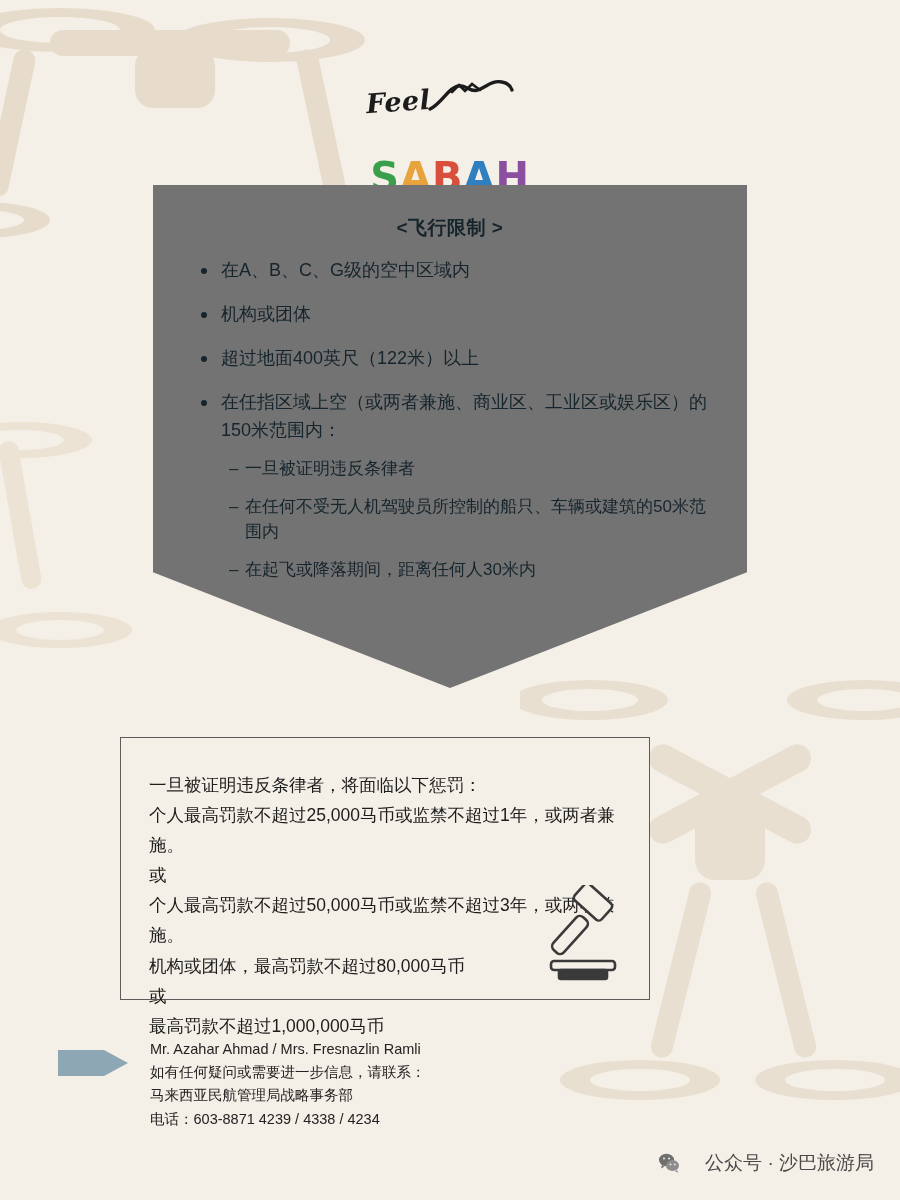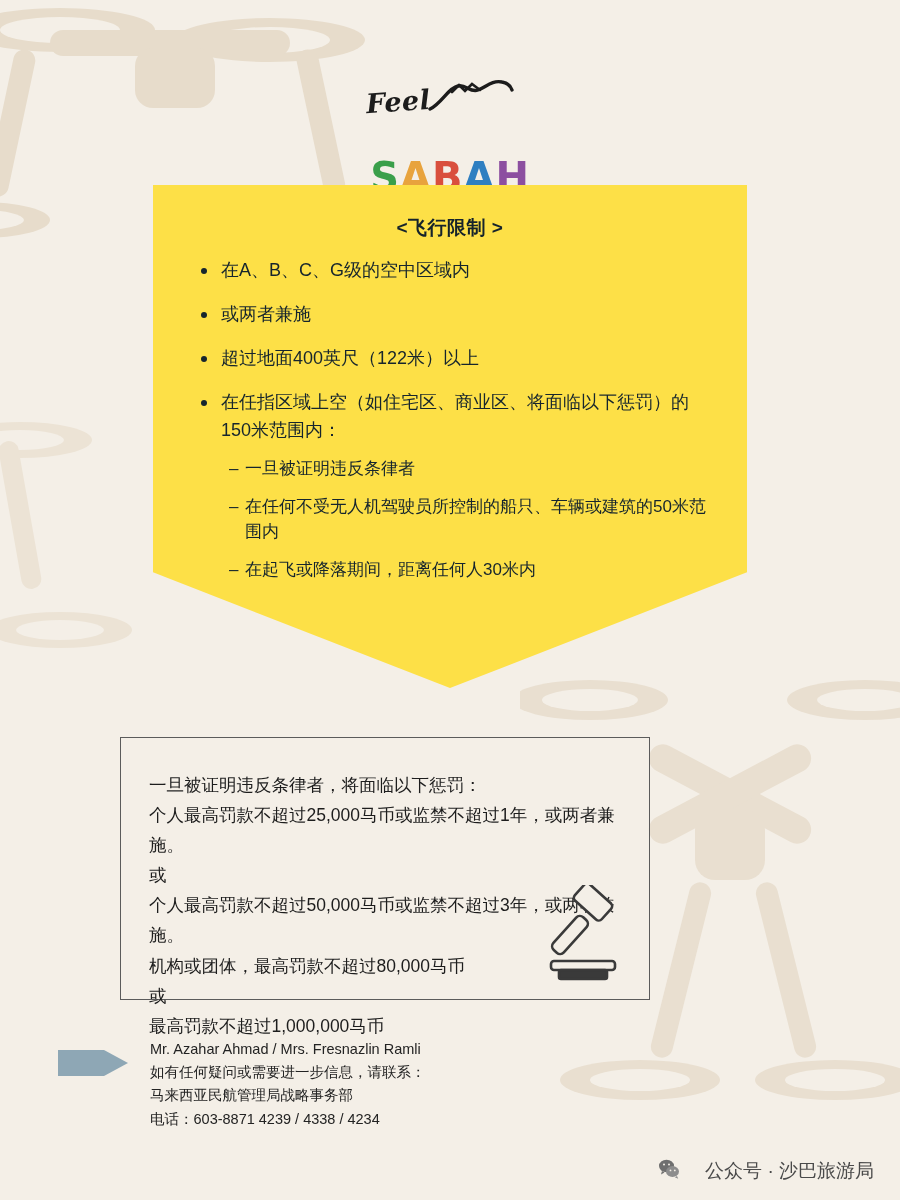--- a/index.html
+++ b/index.html
@@ -63,21 +63,21 @@
     margin-top: -4px;
   }
   .logo-sabah span { display: inline-block; }
 
   
   .panel {
     position: absolute;
     left: 153px;
     top: 185px;
     width: 594px;
-    background: #fde047;
+    background: #737373;
     padding: 24px 0 0 0;
     clip-path: polygon(0 0, 100% 0, 100% 77%, 50% 100%, 0 77%);
     box-sizing: border-box;
     height: 503px;
   }
   .panel-title {
     text-align: center;
     font-size: 19px;
     font-weight: bold;
     color: #15232b;
@@ -168,23 +168,23 @@
   .arrow {
     position: absolute;
     left: 58px;
     top: 1046px;
   }
 
   
   .wechat {
     position: absolute;
     right: 26px;
-    bottom: 16px;
+    bottom: 24px;
     display: flex;
-    align-items: flex-start;
+    align-items: center;
     gap: 25px;
     color: #4a4a4a;
     font-size: 19px;
   }
   .wechat-icon {
     width: 22px;
     height: 22px;
   }
 </style>
 </head>
@@ -249,24 +249,24 @@
       </svg>
     </span>
   </div>
   <div class="logo-sabah" id="sabah-letters"><span style="color: rgb(58, 159, 74);">S</span><span style="color: rgb(232, 163, 61);">A</span><span style="color: rgb(217, 79, 61);">B</span><span style="color: rgb(47, 127, 193);">A</span><span style="color: rgb(140, 79, 160);">H</span></div>
 </div>
 
 <div class="panel">
   <div class="panel-title">&lt;飞行限制 &gt;</div>
   <ul class="bullets">
     <li>在A、B、C、G级的空中区域内</li>
-    <li>或两者兼施</li>
+    <li>机构或团体</li>
     <li>超过地面400英尺（122米）以上</li>
     <li>
-      <span>在任指区域上空（如住宅区、商业区、将面临以下惩罚）的150米范围内：</span>
+      <span>在任指区域上空（或两者兼施、商业区、工业区或娱乐区）的150米范围内：</span>
       <ul class="subitems">
         <li>一旦被证明违反条律者</li>
         <li>在任何不受无人机驾驶员所控制的船只、车辆或建筑的50米范围内</li>
         <li>在起飞或降落期间，距离任何人30米内</li>
       </ul>
     </li>
   </ul>
 </div>
 
 <div class="penalty-box">

